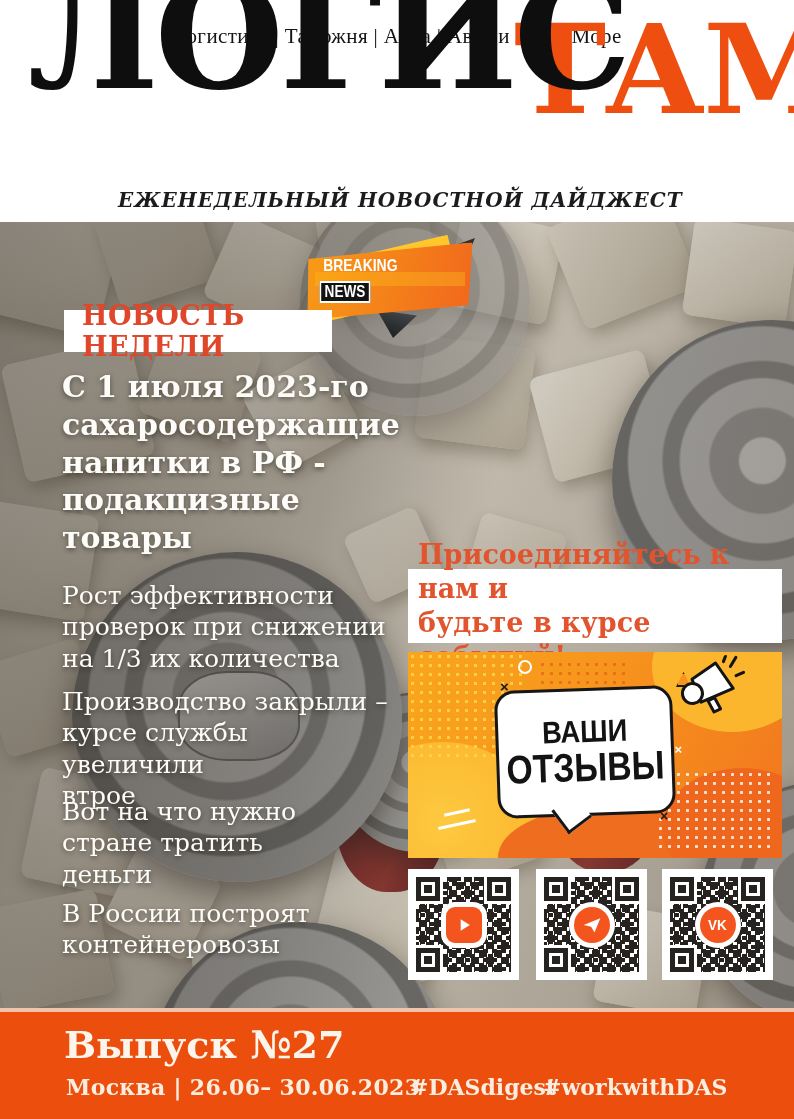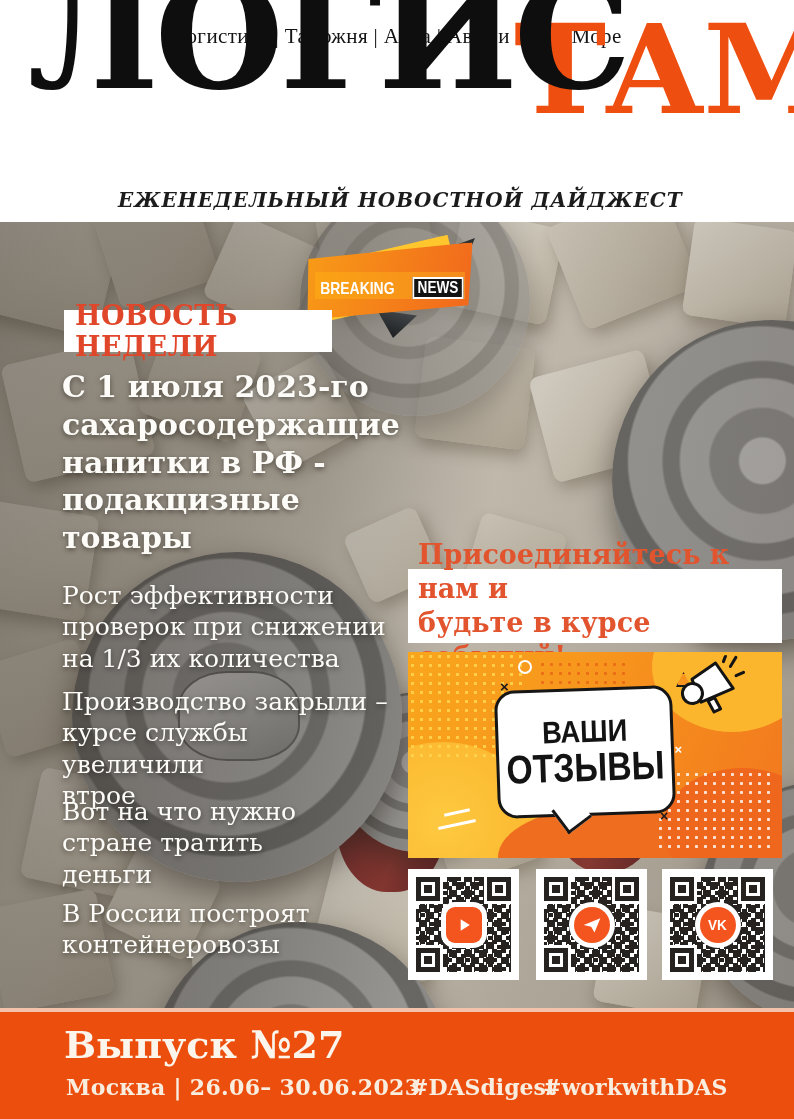--- a/index.html
+++ b/index.html
@@ -42,32 +42,32 @@
   .badge{position:absolute;left:305px;top:16px;width:170px;height:100px;z-index:3;}
   .badge .shard{position:absolute;}
   .sh-dark1{left:118px;top:0;width:52px;height:34px;background:linear-gradient(120deg,#4a4e50,#1f2122);
             clip-path:polygon(0 55%,100% 0,72% 100%);}
   .sh-dark2{left:72px;top:72px;width:40px;height:28px;background:linear-gradient(200deg,#4a4e50,#16181a);
             clip-path:polygon(0 0,100% 20%,40% 100%);}
   .sh-yellow{left:4px;top:6px;width:150px;height:70px;background:#ffc62e;transform:rotate(-8deg);
             clip-path:polygon(4% 18%,96% 0,100% 82%,0 100%);}
   .sh-orange{left:0;top:10px;width:170px;height:66px;background:linear-gradient(110deg,#f89c17,#f1661c);
             transform:rotate(-4deg);clip-path:polygon(3% 8%,100% 0,95% 95%,0 100%);}
-  .badge .strip{position:absolute;left:10px;top:34px;width:150px;height:27px;display:flex;
-            align-items:flex-end;justify-content:center;gap:5px;
-            background:linear-gradient(90deg,#fba315,#f58b1d);}
+  .badge .strip{position:absolute;left:10px;top:34px;width:150px;height:14px;display:flex;
+            align-items:flex-start;justify-content:center;gap:5px;
+            background:linear-gradient(90deg,#fba315,#f58b1d);flex-direction:column;}
   .badge .strip .b1{font-family:"Liberation Sans",sans-serif;font-weight:700;font-size:17px;
             color:#fff;transform:scaleX(.82);letter-spacing:0;}
   .badge .strip .b2{font-family:"Liberation Sans",sans-serif;font-weight:700;font-size:16px;
             color:#fff;background:#131313;border:2px solid #fff;padding:0 4px;transform:scaleX(.85);}
 
   
   .kicker{position:absolute;left:64px;top:88px;width:268px;height:42px;background:#fff;
           display:flex;align-items:center;padding-left:11px;box-sizing:border-box;z-index:3;}
-  .kicker span{color:#e0472a;font-weight:700;font-size:27px;letter-spacing:.5px;}
+  .kicker span{color:#e0472a;font-weight:700;font-size:27px;letter-spacing:.5px;margin-left:7px;}
   .feature-hl{position:absolute;left:62px;top:146px;width:320px;z-index:3;white-space:pre-line;
           color:#fdfcf8;font-weight:700;font-size:30px;line-height:1.26;
           text-shadow:0 2px 5px rgba(20,15,10,.5);}
   .hl{position:absolute;left:62px;width:330px;z-index:3;white-space:pre-line;color:#fdfcf8;
           font-weight:400;font-size:25px;line-height:1.25;text-shadow:0 2px 5px rgba(20,15,10,.5);}
   .hl0{top:358px}.hl1{top:464px}.hl2{top:574px}.hl3{top:676px}
 
   
   .das{position:absolute;left:452px;top:118px;width:290px;text-align:center;z-index:3;}
   .das .word{font-family:"Liberation Sans",sans-serif;font-weight:700;font-size:116px;line-height:1;

